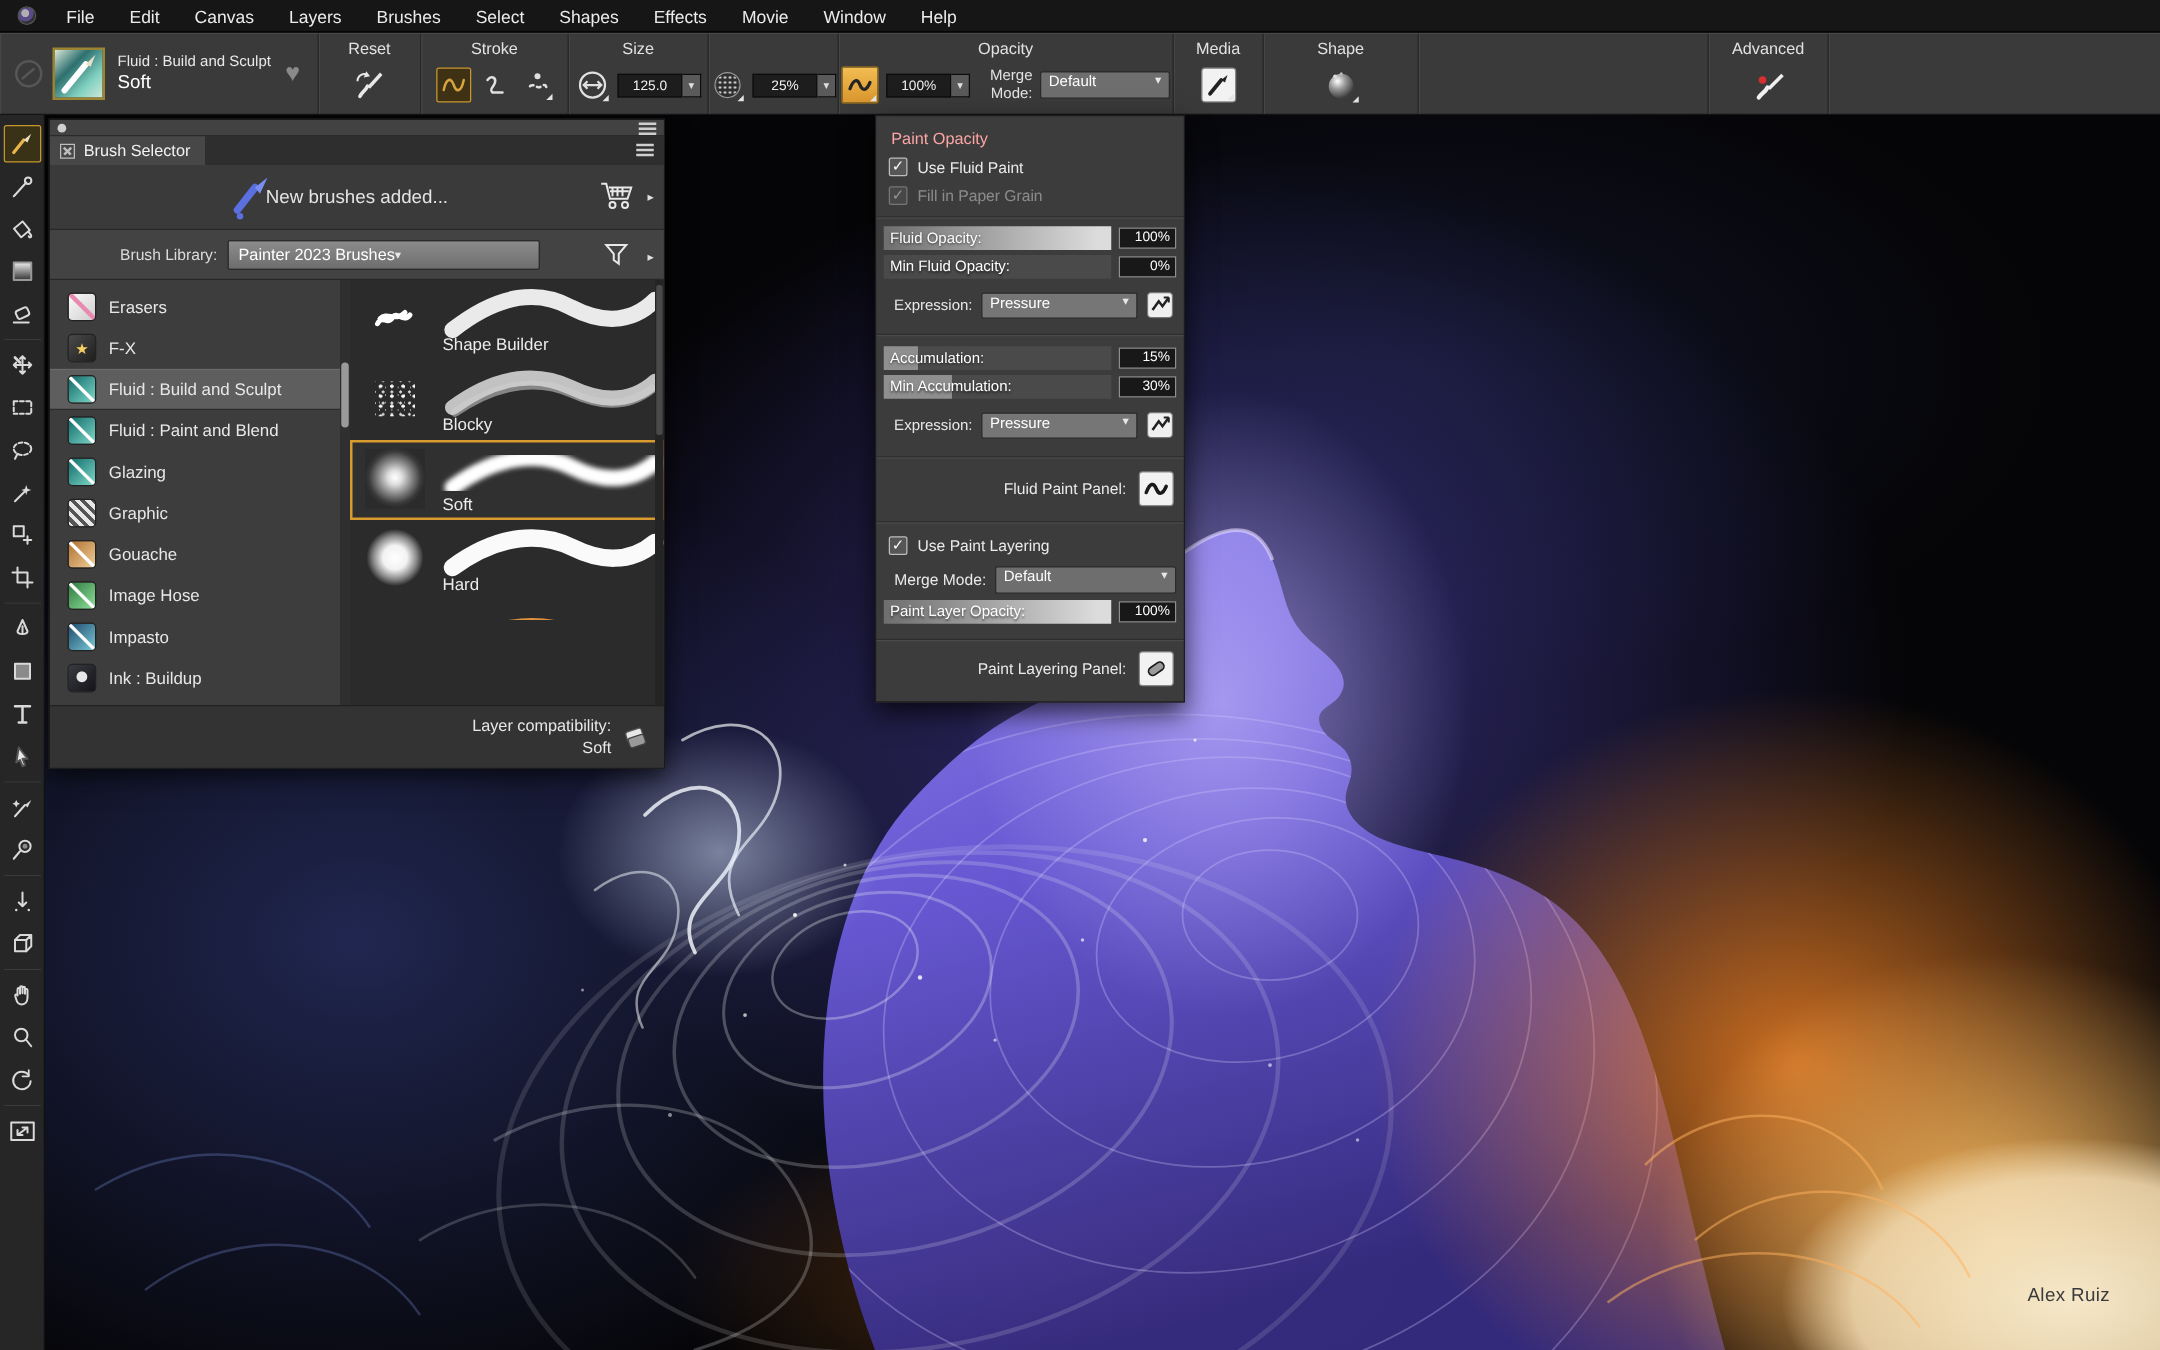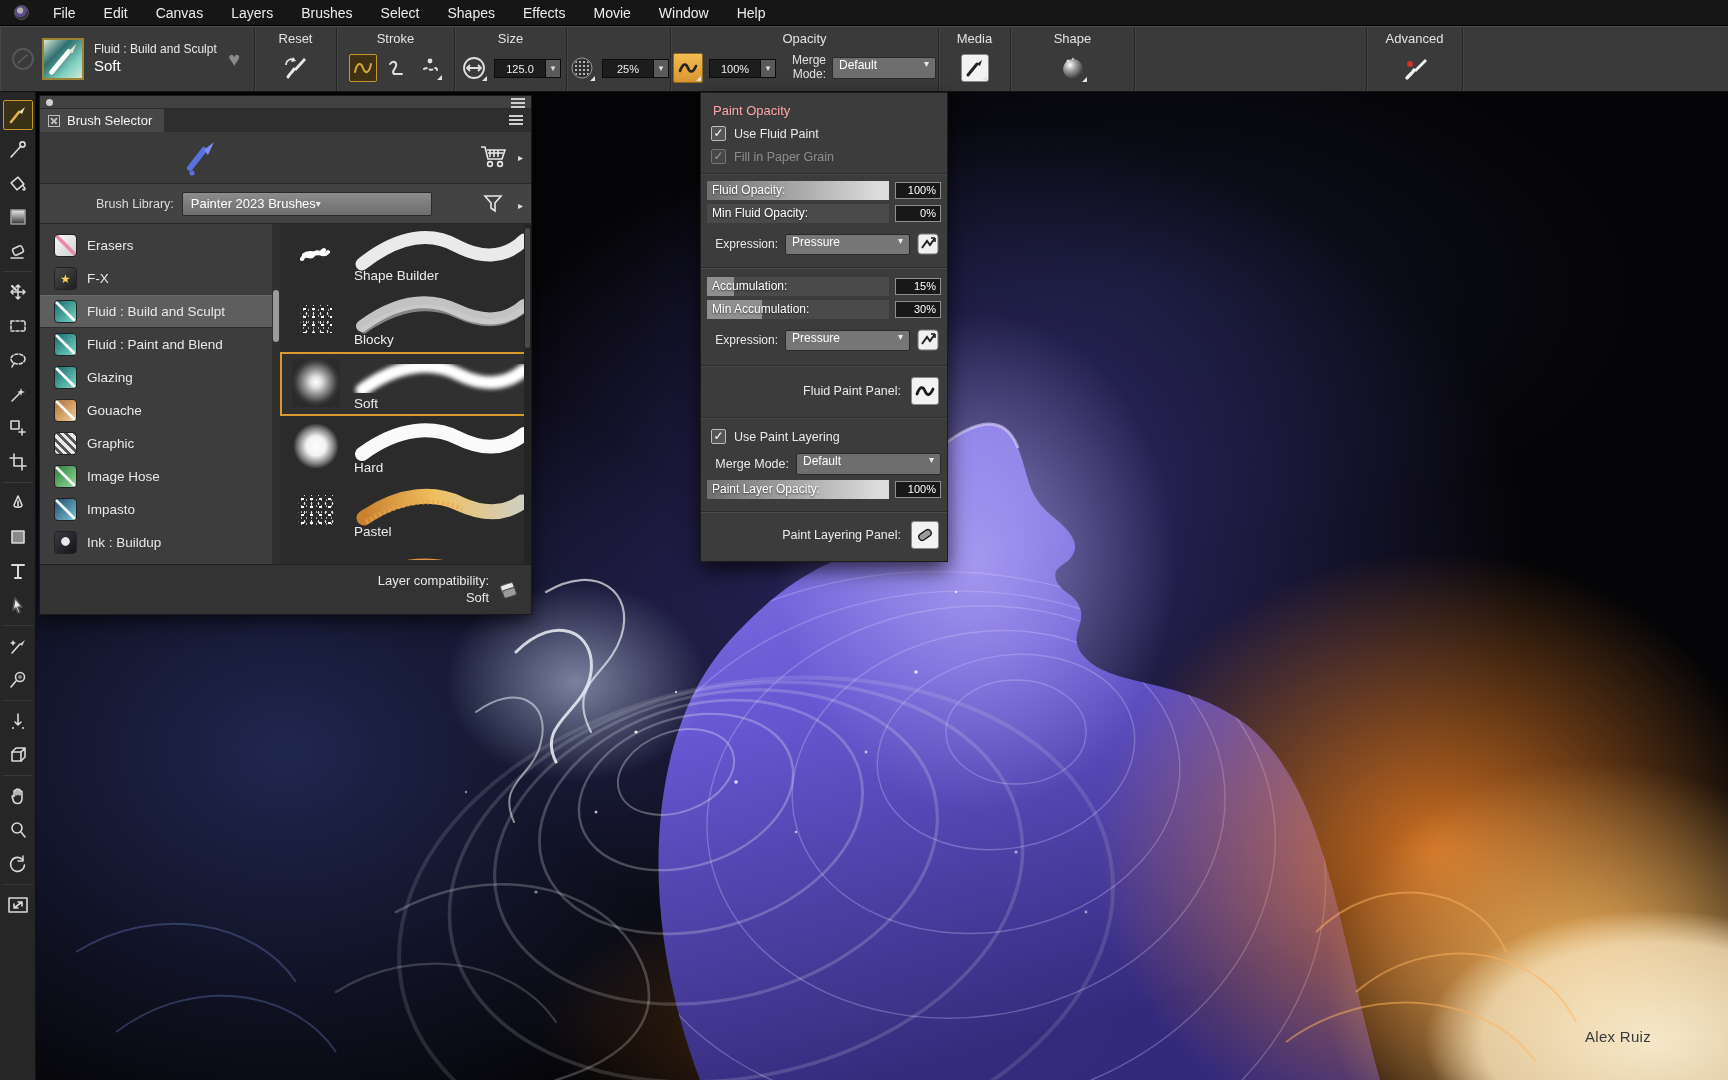--- a/index.html
+++ b/index.html
@@ -61,21 +61,21 @@
              border-right:1px solid #111; z-index:30; display:flex; flex-direction:column;
              align-items:center; padding-top:6px; }
   .tool { width:30px; height:30px; margin:2px 0; display:flex; align-items:center; justify-content:center;
           position:relative; border-radius:2px; }
   .tool.sel { background:#3a3216; border:1px solid #c8962e; }
   .tool svg { stroke:#d9d9d9; fill:none; stroke-width:1.6; stroke-linecap:round; stroke-linejoin:round; }
   .tdiv { width:30px; height:1px; background:#161616; border-bottom:1px solid #3a3a3a; margin:3px 0; }
 
   
   .artwork { position:absolute; left:36px; top:92px; width:1692px; height:988px; background:#050508; z-index:1; }
-  .signature { position:absolute; left:1585px; top:1028px; width:140px; 
+  .signature { position:absolute; left:1585px; top:1028px; width:140px; text-align:center;
                font-size:15px; color:#3a3a3c; z-index:5; letter-spacing:.3px; }
 
   
   .bpanel { position:absolute; left:39px; top:95px; width:493px; background:#383838;
             border:1px solid #191919; box-shadow:0 6px 18px rgba(0,0,0,.65); z-index:20; }
   .drawer-bar { height:13px; background:#424242; position:relative; border-bottom:1px solid #2a2a2a; }
   .dot { position:absolute; left:6px; top:3px; width:7px; height:7px; border-radius:50%; background:#cfcfcf; }
   .burger { position:absolute; right:6px; width:14px; height:10px; display:flex; flex-direction:column; justify-content:space-between; }
   .burger i { height:2px; background:#cfcfcf; }
   .drawer-bar .burger { top:2px; }
@@ -615,20 +615,21 @@
       </span>
   </div>
   <div class="banner">
     <span class="banner-ic">
       <svg width="40" height="40" viewBox="0 0 40 40">
         <path d="M10 30 L24 12" stroke="#5a6fe0" stroke-width="6" stroke-linecap="round" fill="none"></path>
         <path d="M24 12 L34 4 L28 17 Z" fill="#7a8ef0"></path>
         <circle cx="12" cy="35" r="2.6" fill="#5a6fe0"></circle>
       </svg>
     </span>
+    <span class="banner-text">New brushes added...</span>
     <span class="cart">
       <svg width="30" height="26" viewBox="0 0 30 26" fill="none" stroke="#e8e8e8" stroke-width="1.6">
         <path d="M2 3 H6 L9 15 H23 L26 6 H8"></path>
         <path d="M11 6 V13 M15 6 V13 M19 6 V13 M9 9 H24"></path>
         <circle cx="11" cy="20" r="2.4"></circle>
           <circle cx="21" cy="20" r="2.4"></circle>
       </svg>
     </span>
     <span class="flyarrow" style="right:8px; top:20px;">▸</span>
   </div>
@@ -662,26 +663,26 @@
       </div>
       <div class="cat-row">
         <span class="chip"></span>
         <span class="cat-label">Fluid : Paint and Blend</span>
       </div>
       <div class="cat-row">
         <span class="chip"></span>
         <span class="cat-label">Glazing</span>
       </div>
       <div class="cat-row">
+        <span class="chip c-graphic"></span>
+        <span class="cat-label">Graphic</span>
+      </div>
+      <div class="cat-row">
         <span class="chip c-gouache"></span>
         <span class="cat-label">Gouache</span>
-      </div>
-      <div class="cat-row">
-        <span class="chip c-graphic"></span>
-        <span class="cat-label">Graphic</span>
       </div>
       <div class="cat-row">
         <span class="chip c-hose"></span>
         <span class="cat-label">Image Hose</span>
       </div>
       <div class="cat-row">
         <span class="chip c-impasto"></span>
         <span class="cat-label">Impasto</span>
       </div>
       <div class="cat-row">
@@ -727,37 +728,20 @@
         </svg>
         <span class="var-label">Soft</span>
       </div>
       <div class="var-item">
         <span class="dab dab-hard"></span>
         <svg class="var-stroke" width="180" height="46" viewBox="0 0 180 46">
           <path d="M10 36 C 48 8 82 8 106 20 C 128 31 152 33 172 16" stroke="#fafafa" stroke-width="14" fill="none" stroke-linecap="round"></path>
         </svg>
         <span class="var-label">Hard</span>
       </div>
-      <div class="var-item">
-        <span class="dab">
-            <span class="inner speck" style="left:6px;top:8px;width:36px;height:32px;"></span>
-          </span>
-        <svg class="var-stroke" width="180" height="46" viewBox="0 0 180 46">
-          <defs>
-              <linearGradient id="og1" x1="0" y1="0" x2="1" y2="0">
-            <stop offset="0%" stop-color="#c9812e"></stop>
-                <stop offset="45%" stop-color="#f0c060"></stop>
-                <stop offset="100%" stop-color="#d0cfc0"></stop>
-          </linearGradient>
-            </defs>
-          <path d="M12 36 C 50 10 84 10 108 22 C 130 32 152 33 170 20" stroke="url(#og1)" stroke-width="15" fill="none" stroke-linecap="round"></path>
-          <path d="M14 40 C 52 16 86 16 110 27" stroke="#e8a54f" stroke-width="5" fill="none" opacity=".7" stroke-dasharray="2 3"></path>
-        </svg>
-        <span class="var-label">Pastel</span>
-      </div>
       <div class="var-partial">
         <svg class="var-stroke" width="180" height="46" viewBox="0 0 180 30">
           <path d="M12 28 C 50 8 84 8 108 18 C 130 26 152 27 170 16" stroke="#e0933c" stroke-width="14" fill="none" stroke-linecap="round"></path>
         </svg>
       </div>
       <div class="var-scroll">
         <span class="var-thumb"></span>
       </div>
     </div>
   </div>

